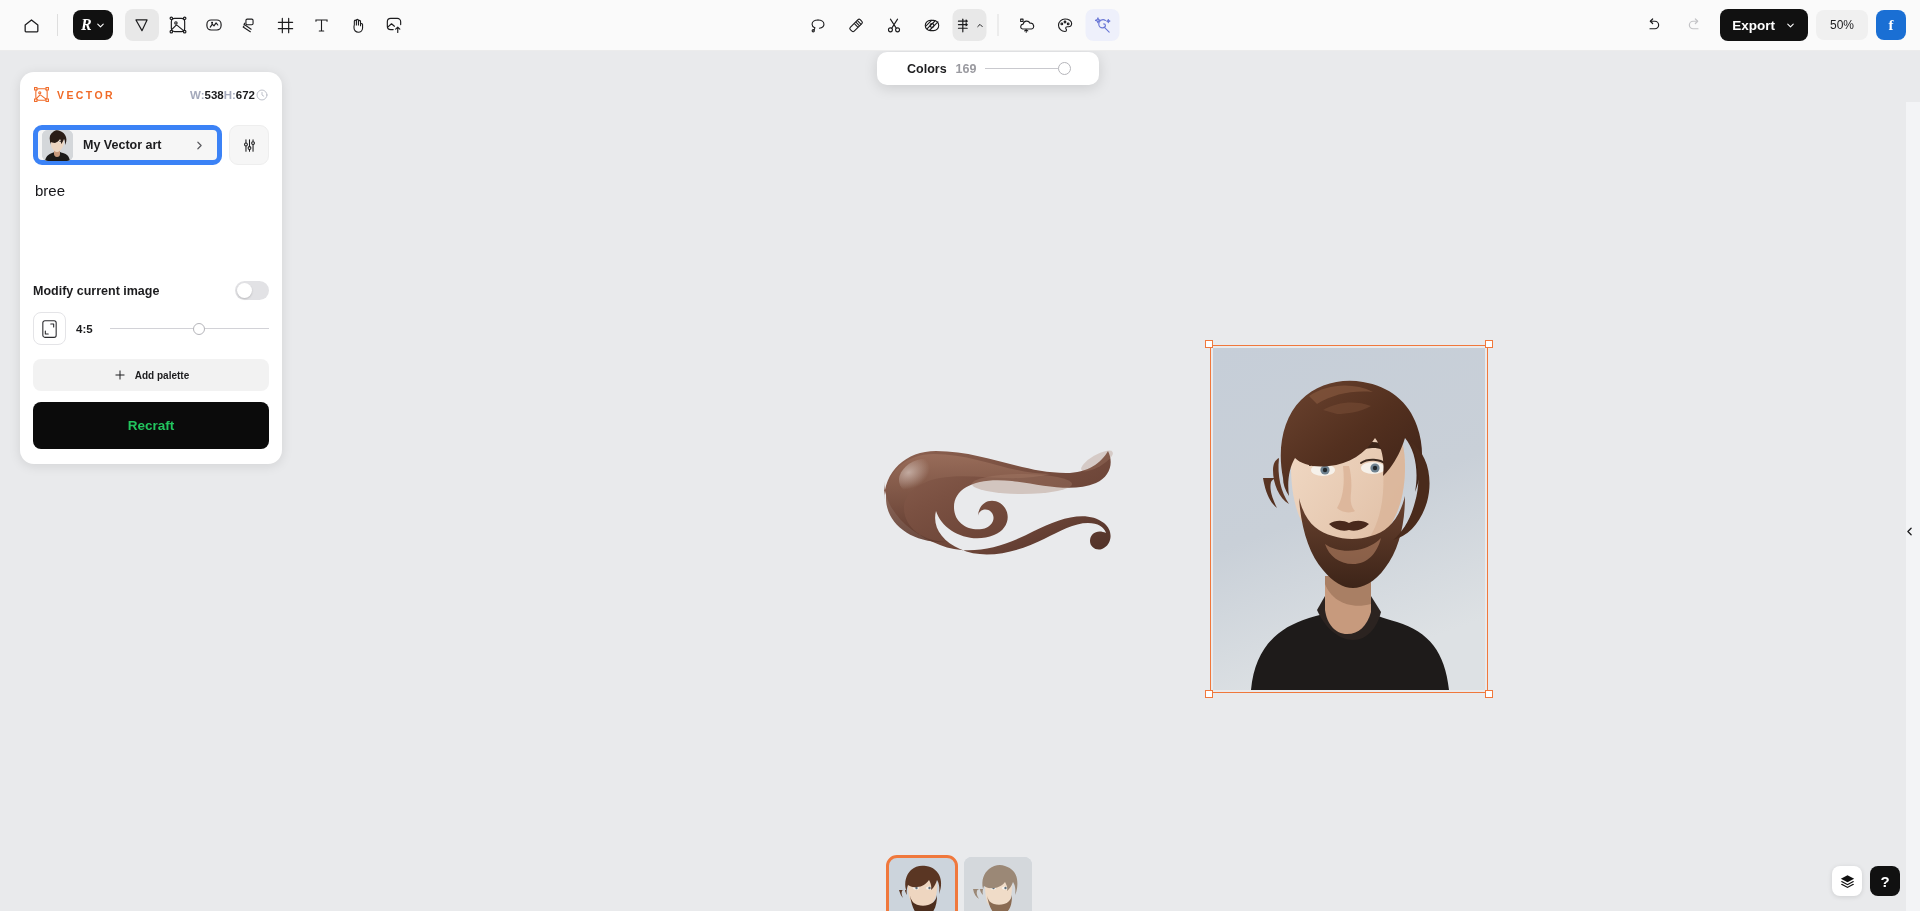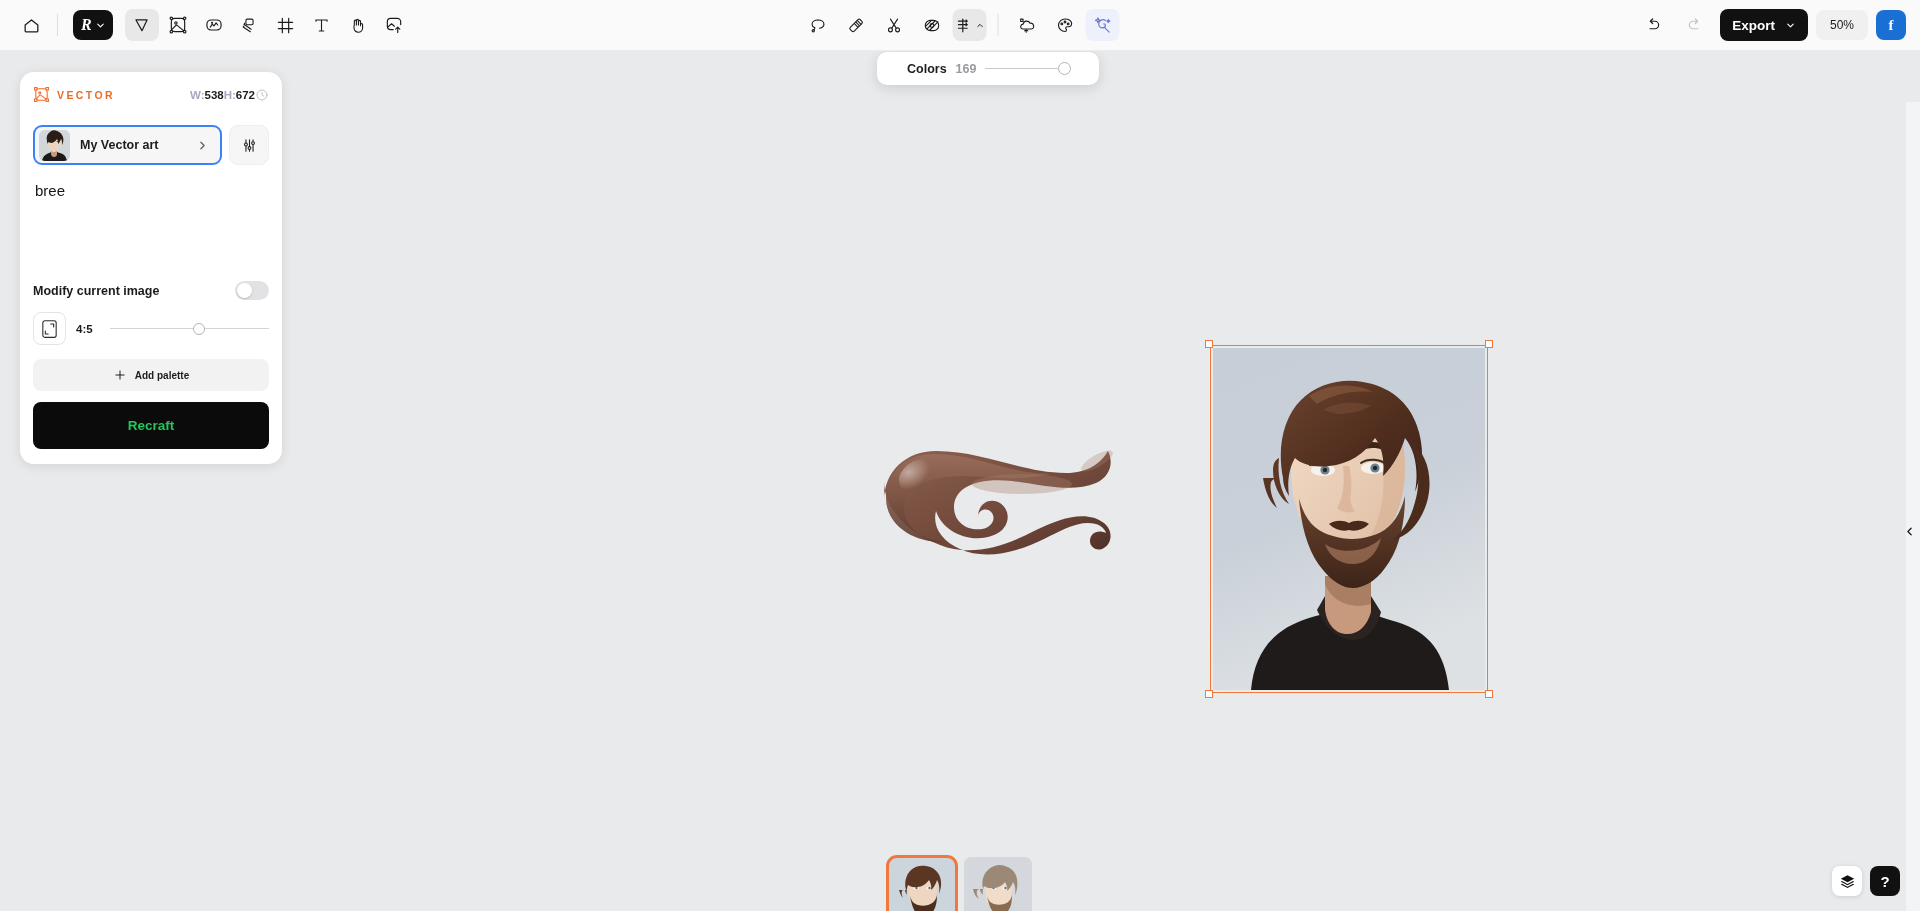--- a/index.html
+++ b/index.html
@@ -91,21 +91,21 @@
   .vec-badge .txt {
     font-size: 10.5px; font-weight: bold; color: #f06a27; letter-spacing: 2.4px;
   }
   .dims { display: flex; align-items: center; margin-left: auto; }
   .dim { font-size: 11.5px; font-weight: bold; color: #1c1c1e; white-space: nowrap; }
   .dim span.k { color: #a4a9bb; }
   .clock-ic { color: #b9bcc6; display: flex; cursor: pointer; }
 
   .artrow { display: flex; align-items: center; gap: 7px; margin-bottom: 14px; }
   .art-select {
-    flex: 1; height: 40px; background: #f6f6f6; border: 2px solid #3b82f6;
+    flex: 1; height: 40px; background: #f6f6f6; border: 5px solid #3b82f6;
     border-radius: 9px; display: flex; align-items: center; gap: 10px;
     padding: 0 11px 0 4px; cursor: pointer;
   }
   .art-thumb {
     width: 31px; height: 31px; border-radius: 6px; overflow: hidden; flex: none;
     background: linear-gradient(170deg,#d9dde2,#c6ccd4);
     position: relative;
   }
   .art-select .name { font-size: 12.5px; font-weight: bold; color: #1c1c1e; }
   .art-select .chev { margin-left: auto; color: #5a5a5f; display: flex; }

